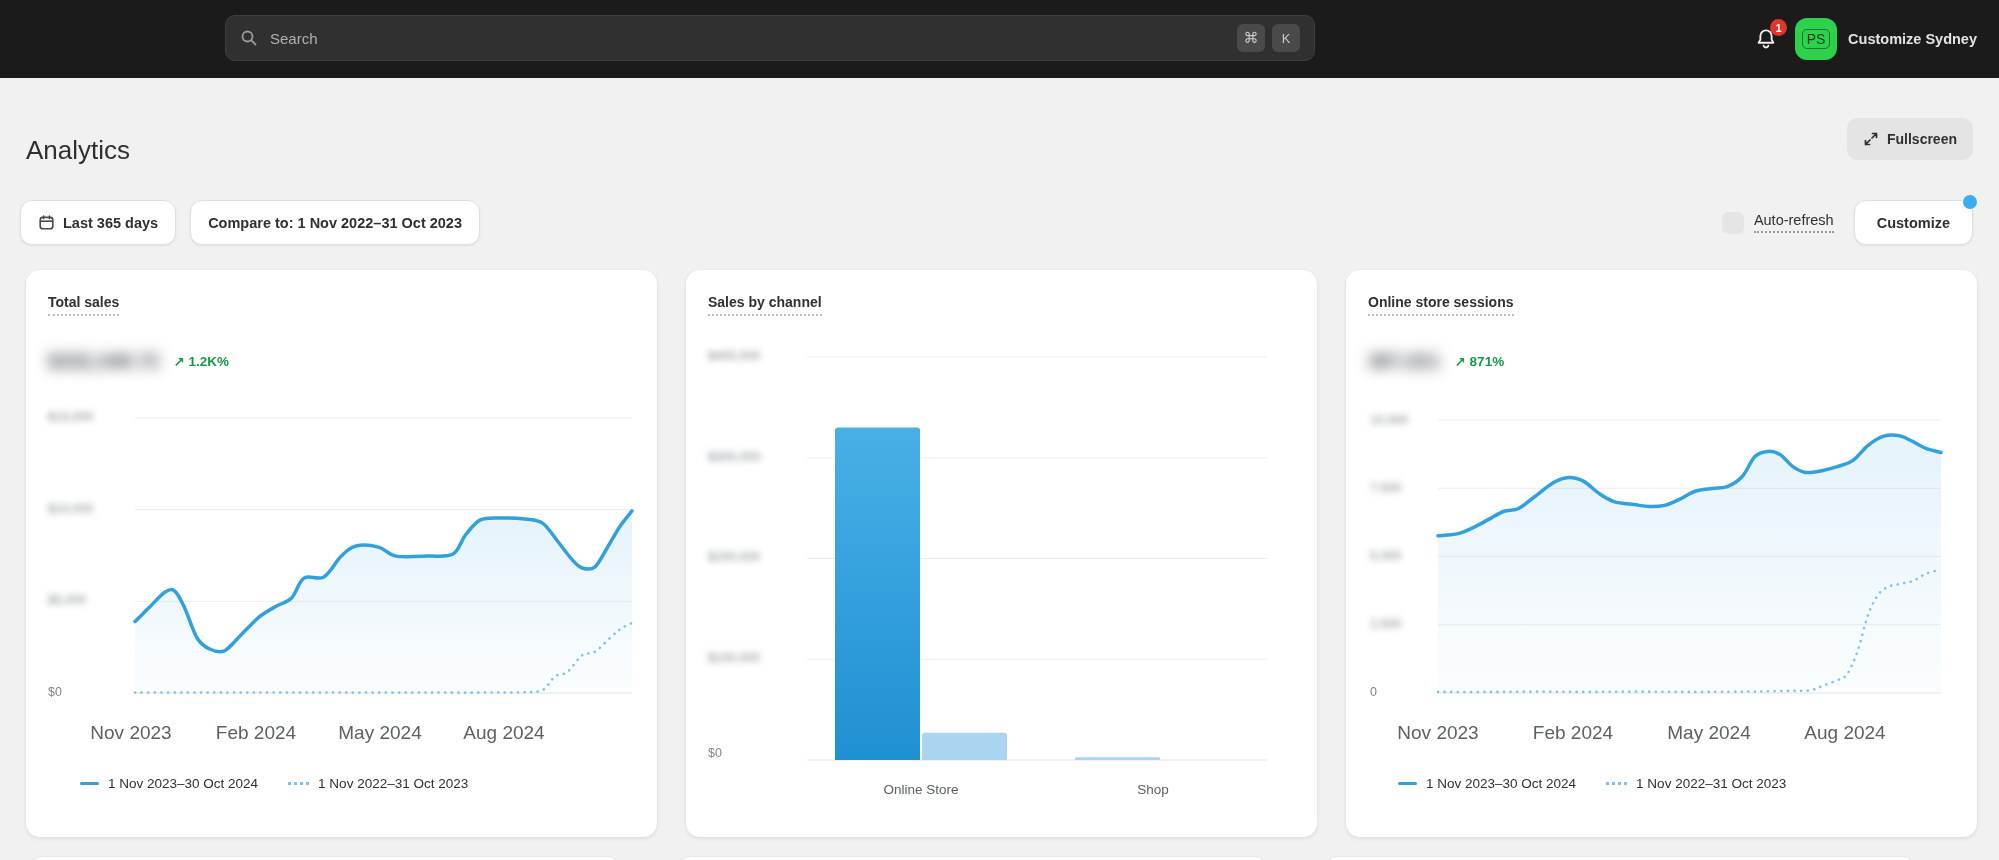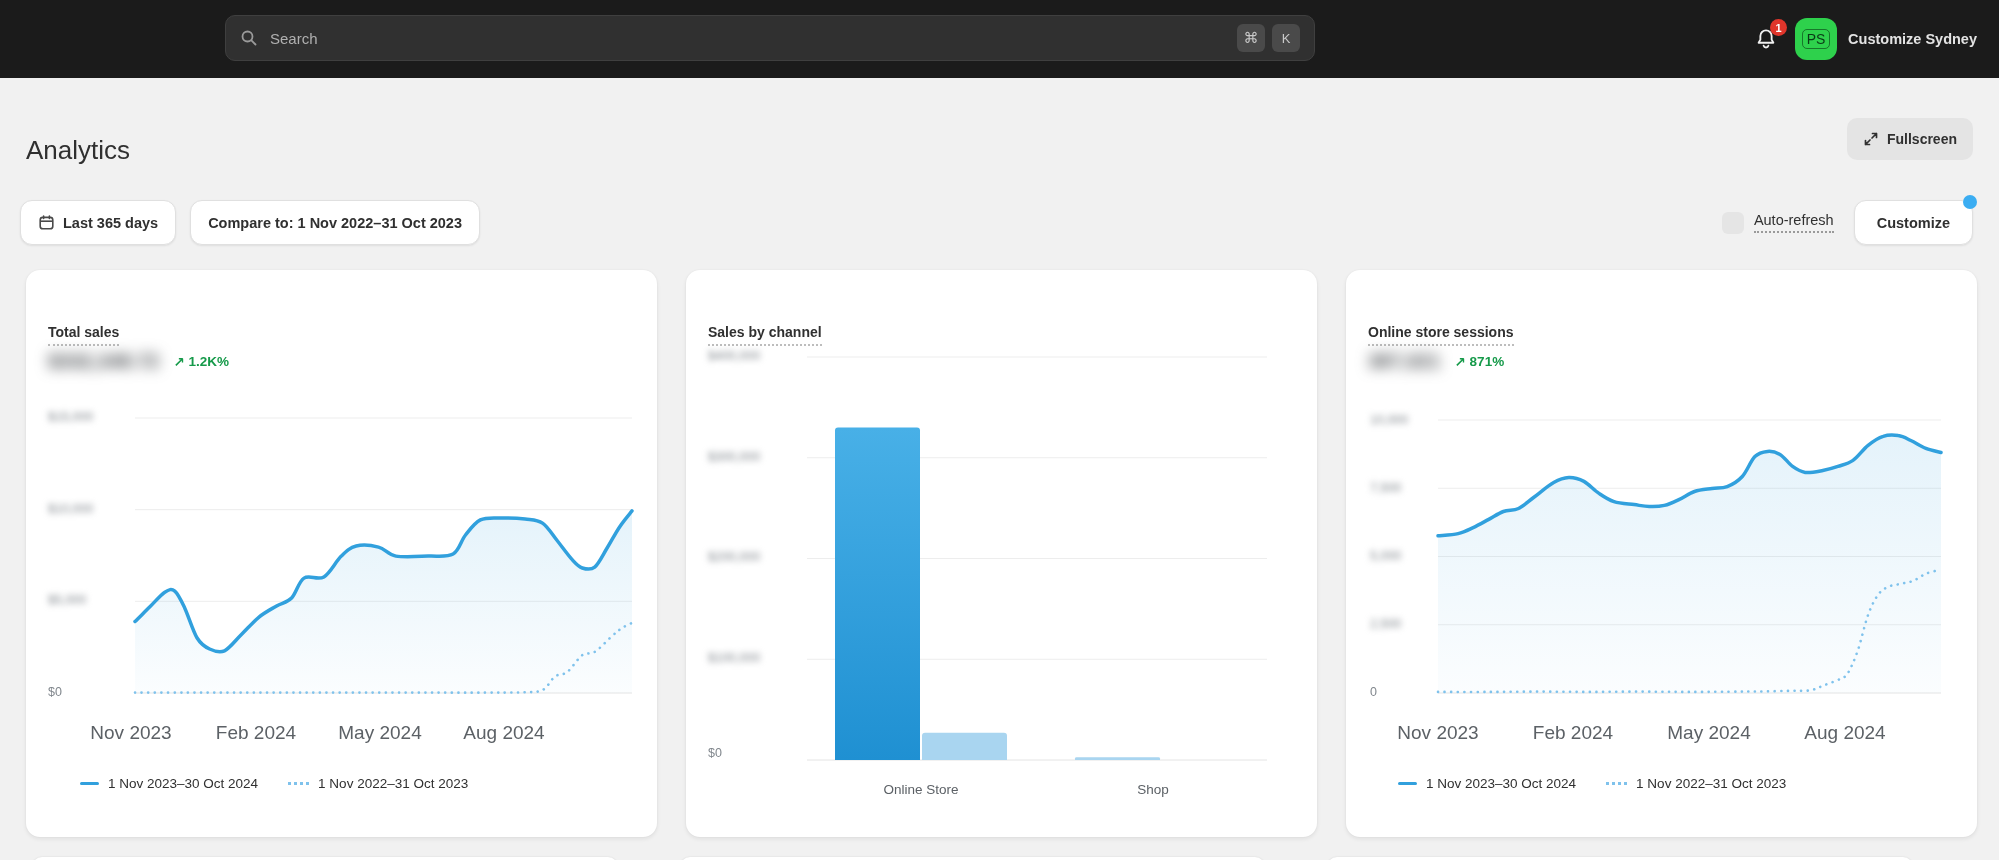--- a/index.html
+++ b/index.html
@@ -42,21 +42,21 @@
   .auto-refresh-label{font-size:14.5px;border-bottom:2px dotted #9a9a9a;padding-bottom:3px;}
   .customize-btn{position:relative;height:45px;padding:0 22px;background:#fff;border:1px solid #e0e0e0;
     border-radius:12px;box-shadow:0 1px 2px rgba(0,0,0,.08);font-size:14.5px;justify-content:flex-end;}
   .customize-dot{position:absolute;top:-6px;right:-5px;width:14px;height:14px;border-radius:50%;background:#3badf2;}
 
   
   .cards{position:absolute;left:26px;top:270px;width:1951px;display:flex;gap:29px;}
   .card{position:relative;flex:1;height:567px;background:#fff;border-radius:14px;
     box-shadow:0 2px 4px rgba(26,26,26,.08),0 0 2px rgba(26,26,26,.05);}
   .card-title{position:absolute;left:22px;top:24px;font-size:14px;font-weight:650;color:#303030;
-    border-bottom:2px dotted #bdbdbd;padding-bottom:4px;cursor:pointer;margin-top:30px;}
+    border-bottom:2px dotted #bdbdbd;padding-bottom:4px;cursor:pointer;}
   .metric-row{position:absolute;left:22px;top:80px;display:flex;align-items:center;gap:14px;}
   .metric{font-size:20px;font-weight:bold;color:#44484c;}
   .blur-big{filter:blur(7px);}
   .delta{display:flex;align-items:center;gap:4px;font-size:13.5px;font-weight:600;color:#169a4a;}
   .chart-svg{position:absolute;left:0;top:0;pointer-events:none;}
   .ytick{position:absolute;font-size:12.5px;color:#81878d;}
   .blur-sm{filter:blur(3px);}
   .xlabel{position:absolute;top:452px;width:90px;text-align:center;font-size:19px;color:#5c6166;}
   .cat-label{position:absolute;top:512px;width:160px;text-align:center;font-size:13.5px;color:#5c6166;}
   .legend{position:absolute;top:506px;left:54px;display:flex;gap:30px;align-items:flex-end;}

